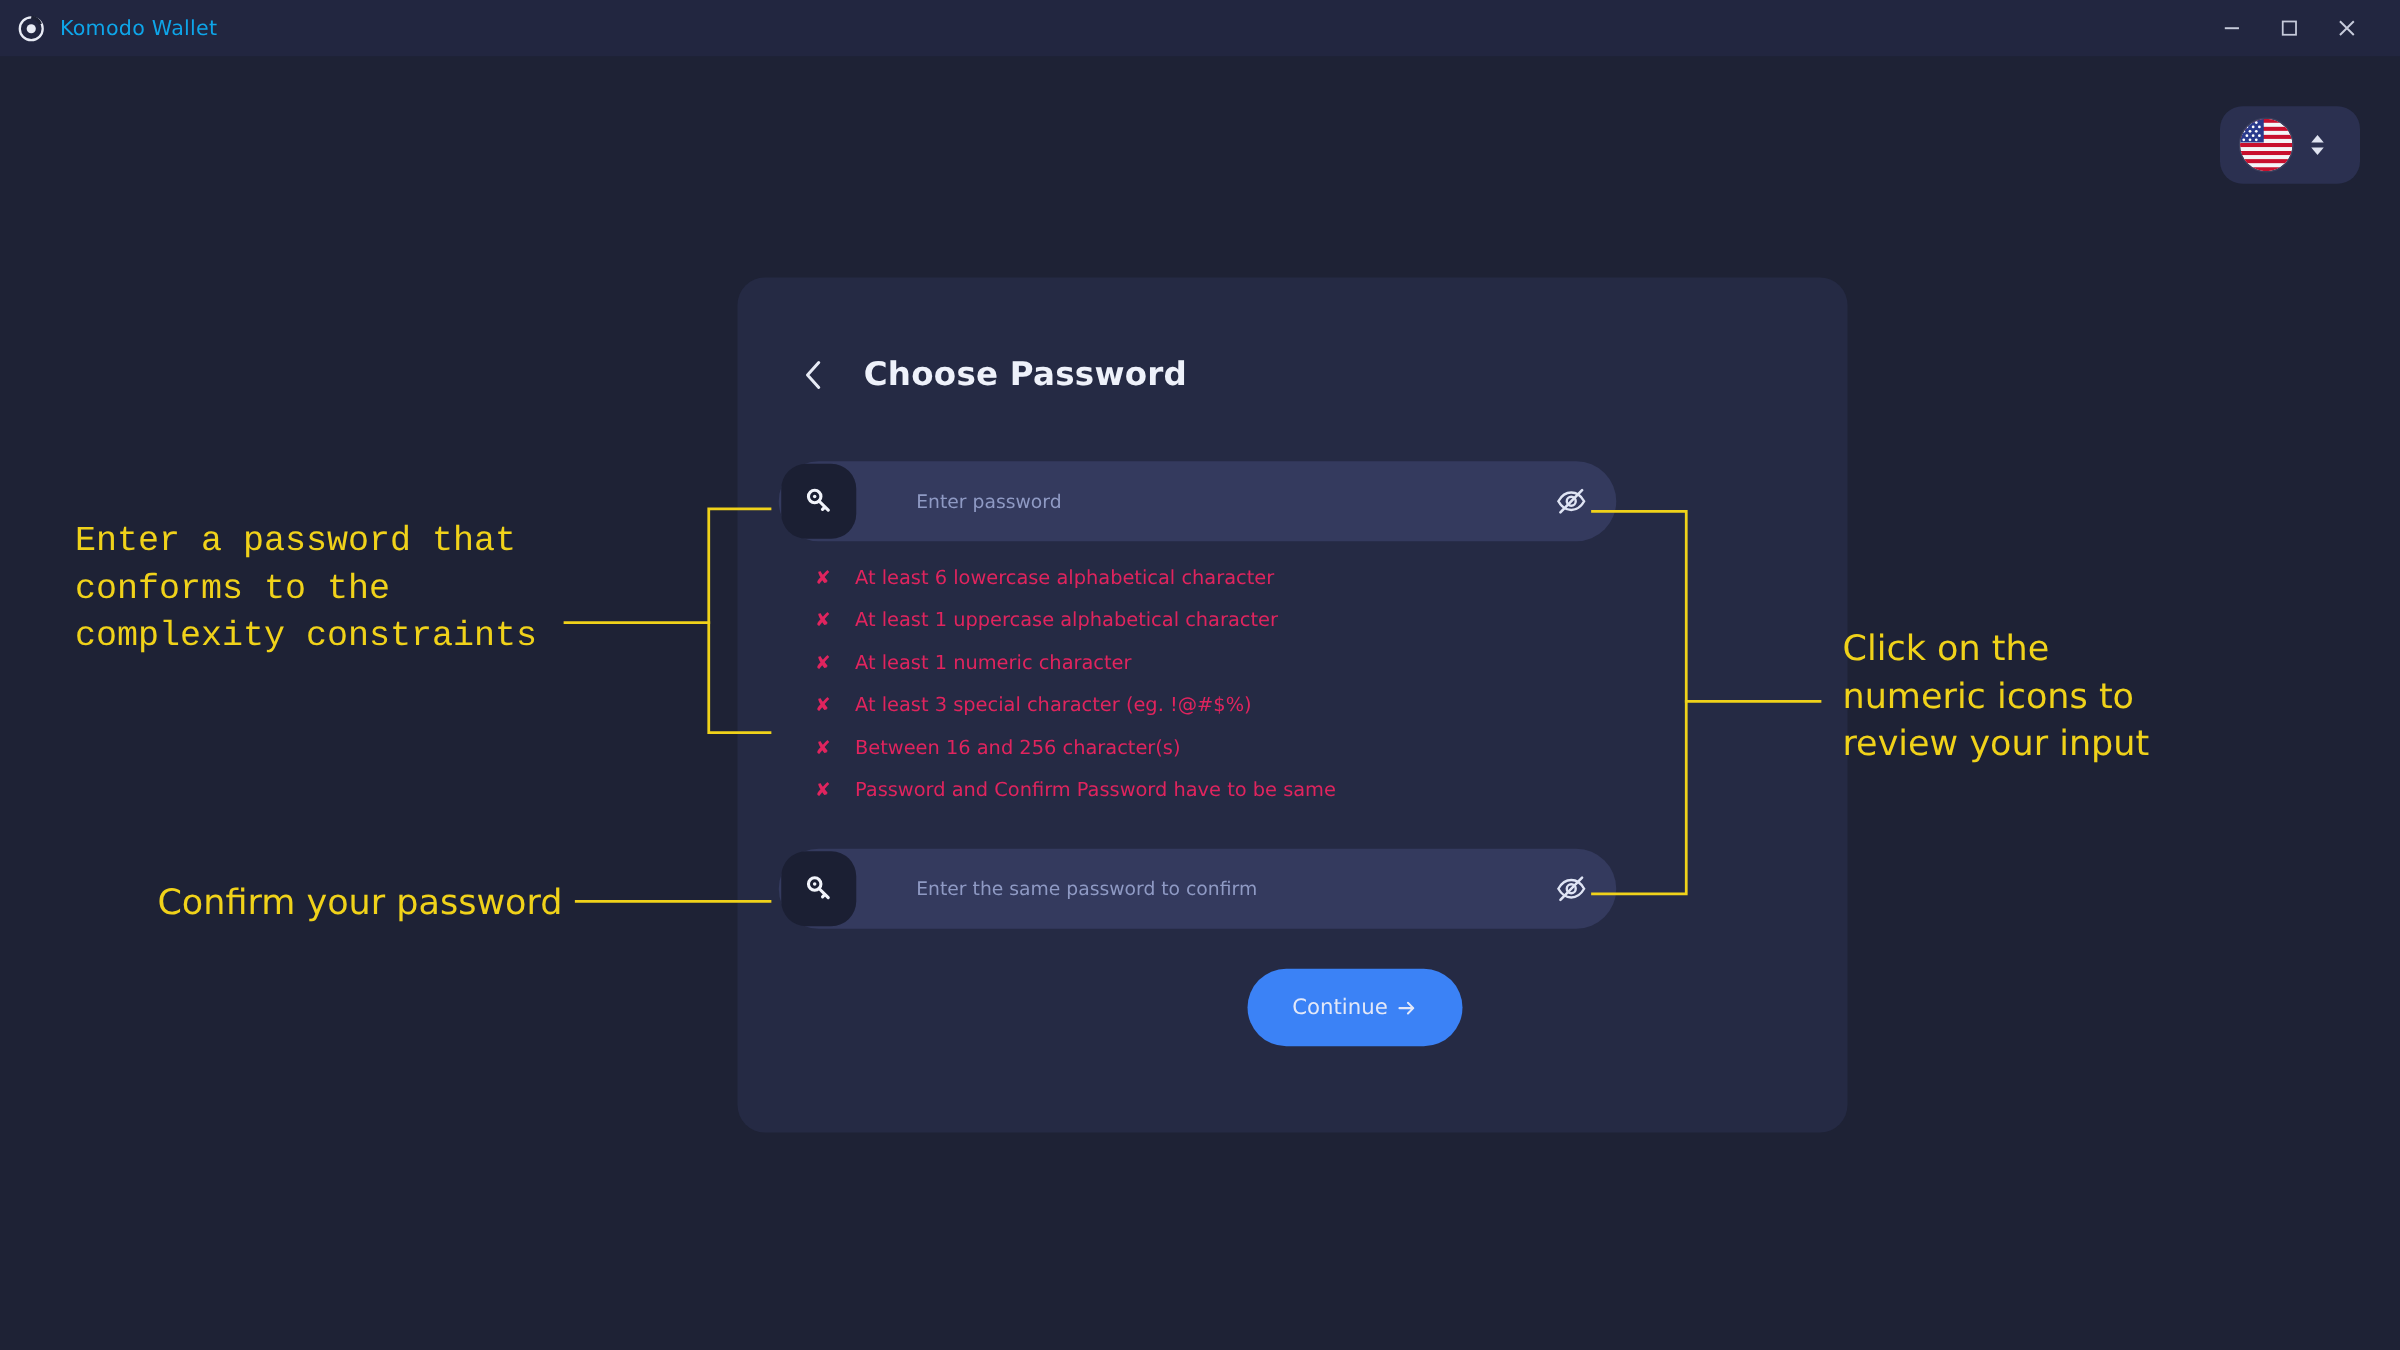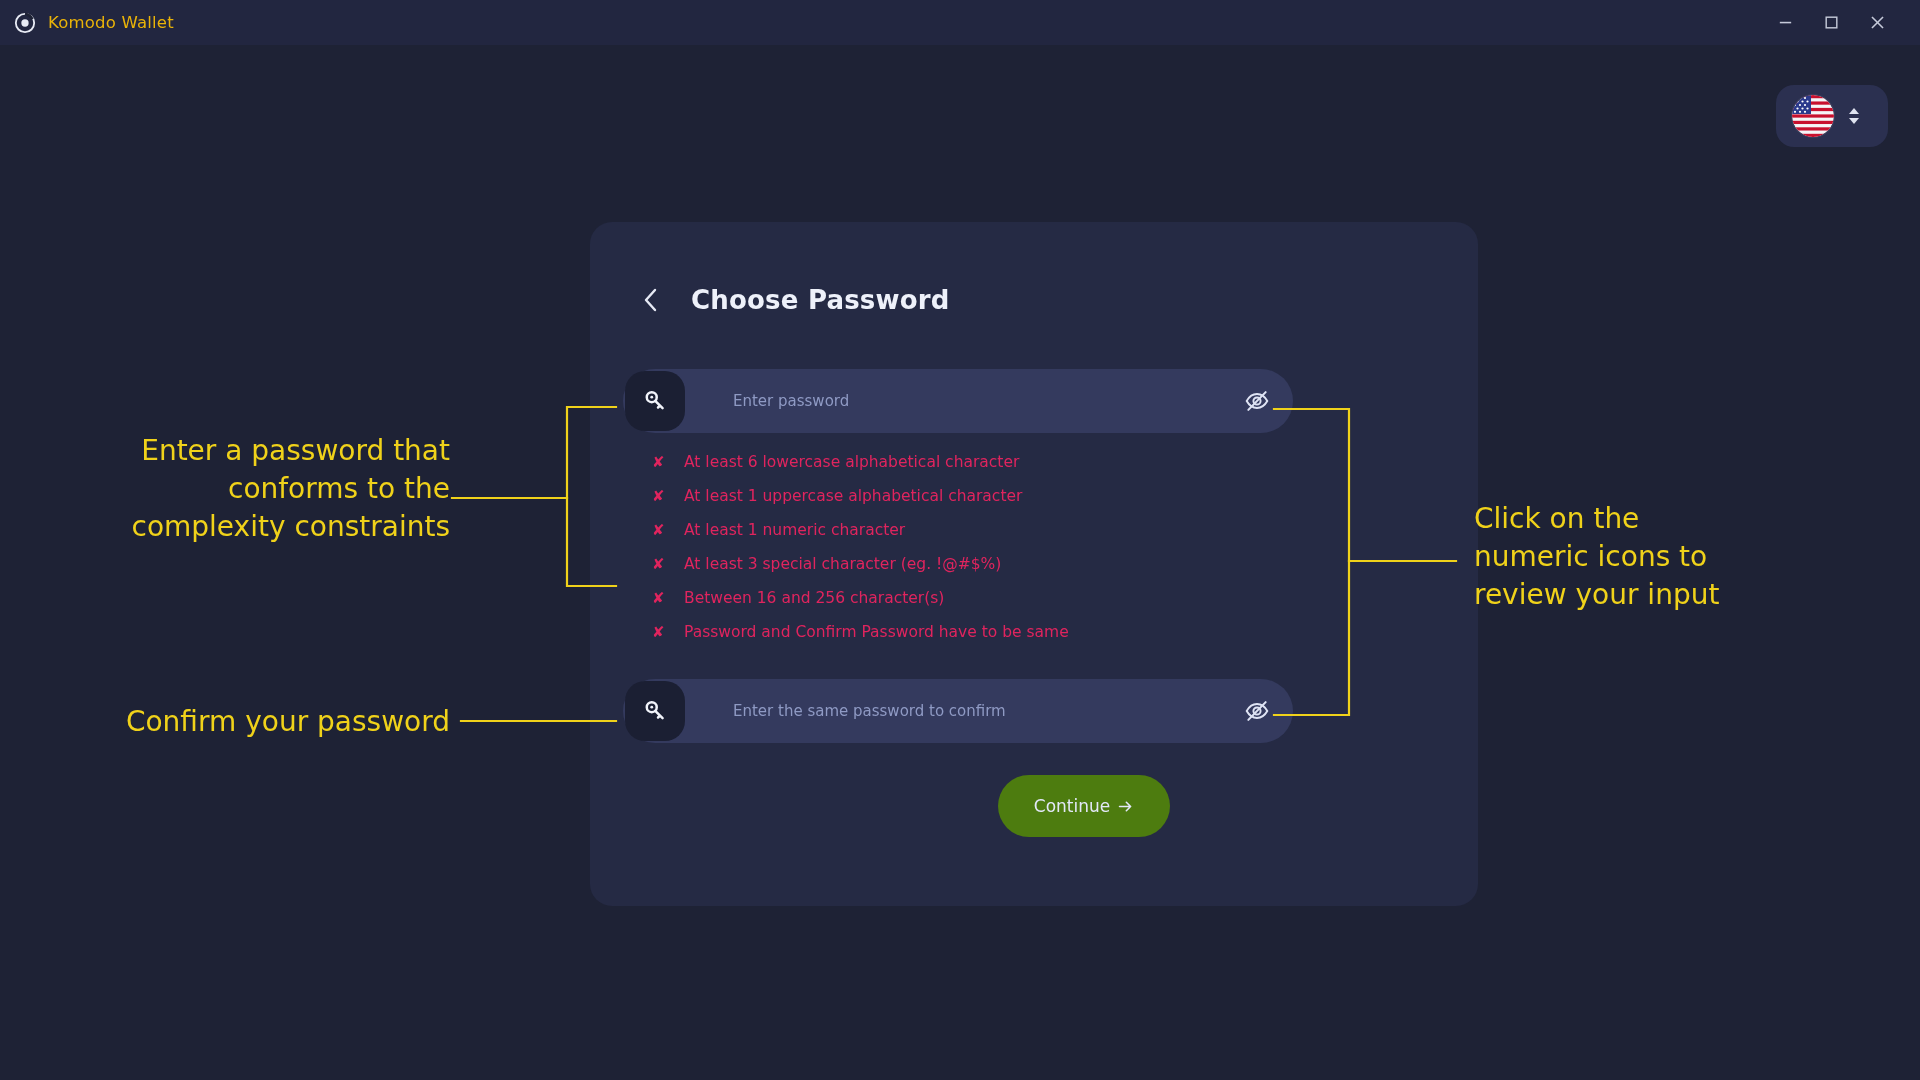--- a/index.html
+++ b/index.html
@@ -12,21 +12,21 @@
   #root { position:relative; width:1920px; height:1080px; background:#1e2235; }
 
   
   .titlebar {
     position:absolute; left:0; top:0; width:1920px; height:45px;
     background:#222640;
     display:flex; align-items:center;
   }
   .tb-logo { margin-left:14px; width:22px; height:22px; display:block; }
   .tb-title {
-    margin-left:12px; font-size:16.5px; color:#eab308; letter-spacing:.2px;
+    margin-left:12px; font-size:16.5px; color:#0ea5e9; letter-spacing:.2px;
     font-family:"DejaVu Sans", sans-serif;
   }
   .tb-spacer { flex:1; }
   .tb-btn {
     width:46px; height:45px; display:flex; align-items:center; justify-content:center;
     color:#c6cada;
   }
   .tb-btn svg { display:block; }
   .tb-btn:last-child { margin-right:20px; }
 
@@ -94,35 +94,35 @@
     display:flex; align-items:flex-start; gap:22px;
     height:34px; color:#e0245e;
     font-family:"DejaVu Sans", sans-serif; font-size:15.5px;
   }
   .rule .x { font-weight:bold; font-size:15px; line-height:20px; width:10px; }
   .rule .txt { line-height:20px; white-space:nowrap; }
 
   
   .continue {
     position:absolute; left:408px; top:553px; width:172px; height:62px;
-    background:#4d7c0f; border:0; border-radius:31px;
+    background:#3b82f6; border:0; border-radius:31px;
     color:#e3e8f8; font-family:"DejaVu Sans", sans-serif; font-size:17px;
     display:flex; align-items:center; justify-content:center; gap:7px;
     cursor:pointer;
   }
   .continue svg { display:block; }
 
   
   .anno-svg { position:absolute; left:0; top:0; width:1920px; height:1080px; pointer-events:none; }
   .anno-text {
     position:absolute; color:#f0d21a;
     font-family:"DejaVu Sans", sans-serif;
     font-size:28px; line-height:38px; white-space:pre-line;
   }
-  #anno-a { left:60px; top:432px; width:390px; text-align:right; }
+  #anno-a { left:60px; top:415px; width:390px; text-align:left;font-family:Liberation Mono, monospace; }
   #anno-b { left:1474px; top:500px; width:330px; text-align:left; }
   #anno-c { left:60px; top:703px; width:390px; text-align:right; }
 </style>
 </head>
 <body>
 
 <div id="root">
 
   <div class="titlebar">
     <span class="tb-logo">

